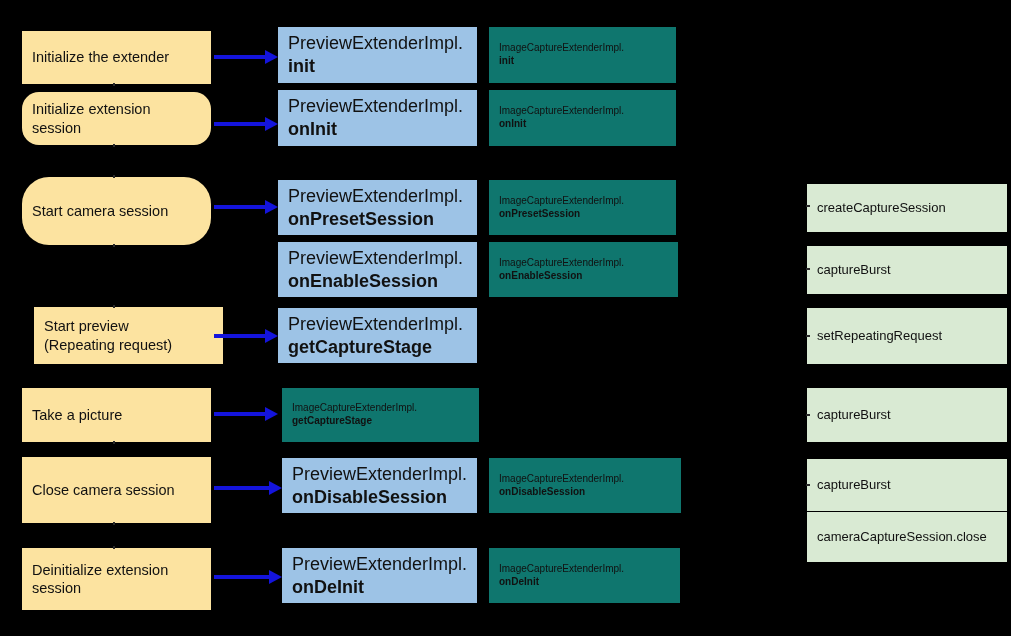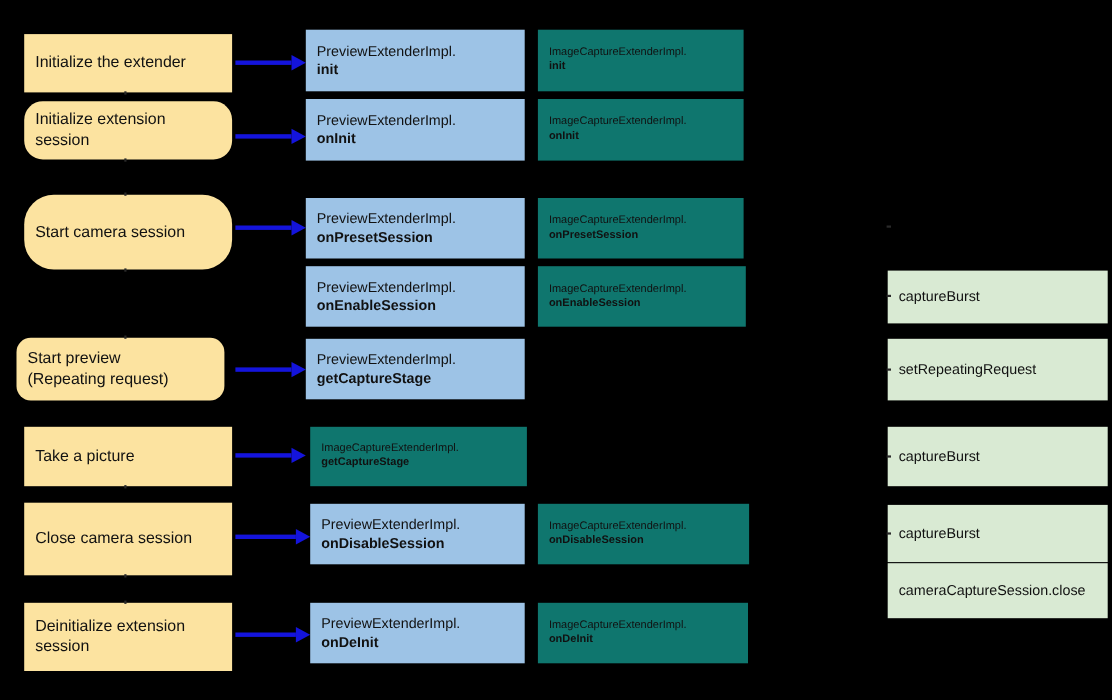--- a/index.html
+++ b/index.html
@@ -31,21 +31,21 @@
     color: #111111;
     line-height: 1.26;
     overflow: hidden;
   }
   .box.stage {
     background: #FCE3A0;
     font-size: 14.5px;
   }
   .box.preview {
     background: #9DC3E6;
-    font-size: 13px;
+    font-size: 18px;
   }
   .box.capture {
     background: #0f766e;
     font-size: 10px;
   }
   .box.api {
     background: #D9EAD3;
     font-size: 13px;
   }
   .cls {
@@ -101,21 +101,21 @@
   <div class="box stage" style="left:22px; top:31px; width:189px; height:53px;">
     <span class="stage-label">Initialize the extender</span>
   </div>
   <div class="box stage" style="left:22px; top:92px; width:189px; height:53px;border-radius:17px;">
     <span class="stage-label">Initialize extension
 session</span>
   </div>
   <div class="box stage" style="left:22px; top:177px; width:189px; height:68px;border-radius:27px;">
     <span class="stage-label">Start camera session</span>
   </div>
-  <div class="box stage" style="left:15px; top:307px; width:189px; height:57px;border-radius:13px;">
+  <div class="box stage" style="left:34px; top:307px; width:189px; height:57px;">
     <span class="stage-label">Start preview
 (Repeating request)</span>
   </div>
   <div class="box stage" style="left:22px; top:388px; width:189px; height:54px;">
     <span class="stage-label">Take a picture</span>
   </div>
   <div class="box stage" style="left:22px; top:457px; width:189px; height:66px;">
     <span class="stage-label">Close camera session</span>
   </div>
   <div class="box stage" style="left:22px; top:548px; width:189px; height:62px;">
@@ -203,20 +203,23 @@
   </div>
   <div class="box capture" style="left:489px; top:458px; width:192px; height:55px;">
     <span class="cls">ImageCaptureExtenderImpl.</span>
     <span class="mth">onDisableSession</span>
   </div>
   <div class="box capture" style="left:489px; top:548px; width:191px; height:55px;">
     <span class="cls">ImageCaptureExtenderImpl.</span>
     <span class="mth">onDeInit</span>
   </div>
 
+  <div class="box api" style="left:807px; top:184px; width:200px; height:48px;">
+    <span class="api-label">createCaptureSession</span>
+  </div>
   <div class="box api" style="left:807px; top:246px; width:200px; height:48px;">
     <span class="api-label">captureBurst</span>
   </div>
   <div class="box api" style="left:807px; top:308px; width:200px; height:56px;">
     <span class="api-label">setRepeatingRequest</span>
   </div>
   <div class="box api" style="left:807px; top:388px; width:200px; height:54px;">
     <span class="api-label">captureBurst</span>
   </div>
   <div class="box api" style="left:807px; top:459px; width:200px; height:52px;">

